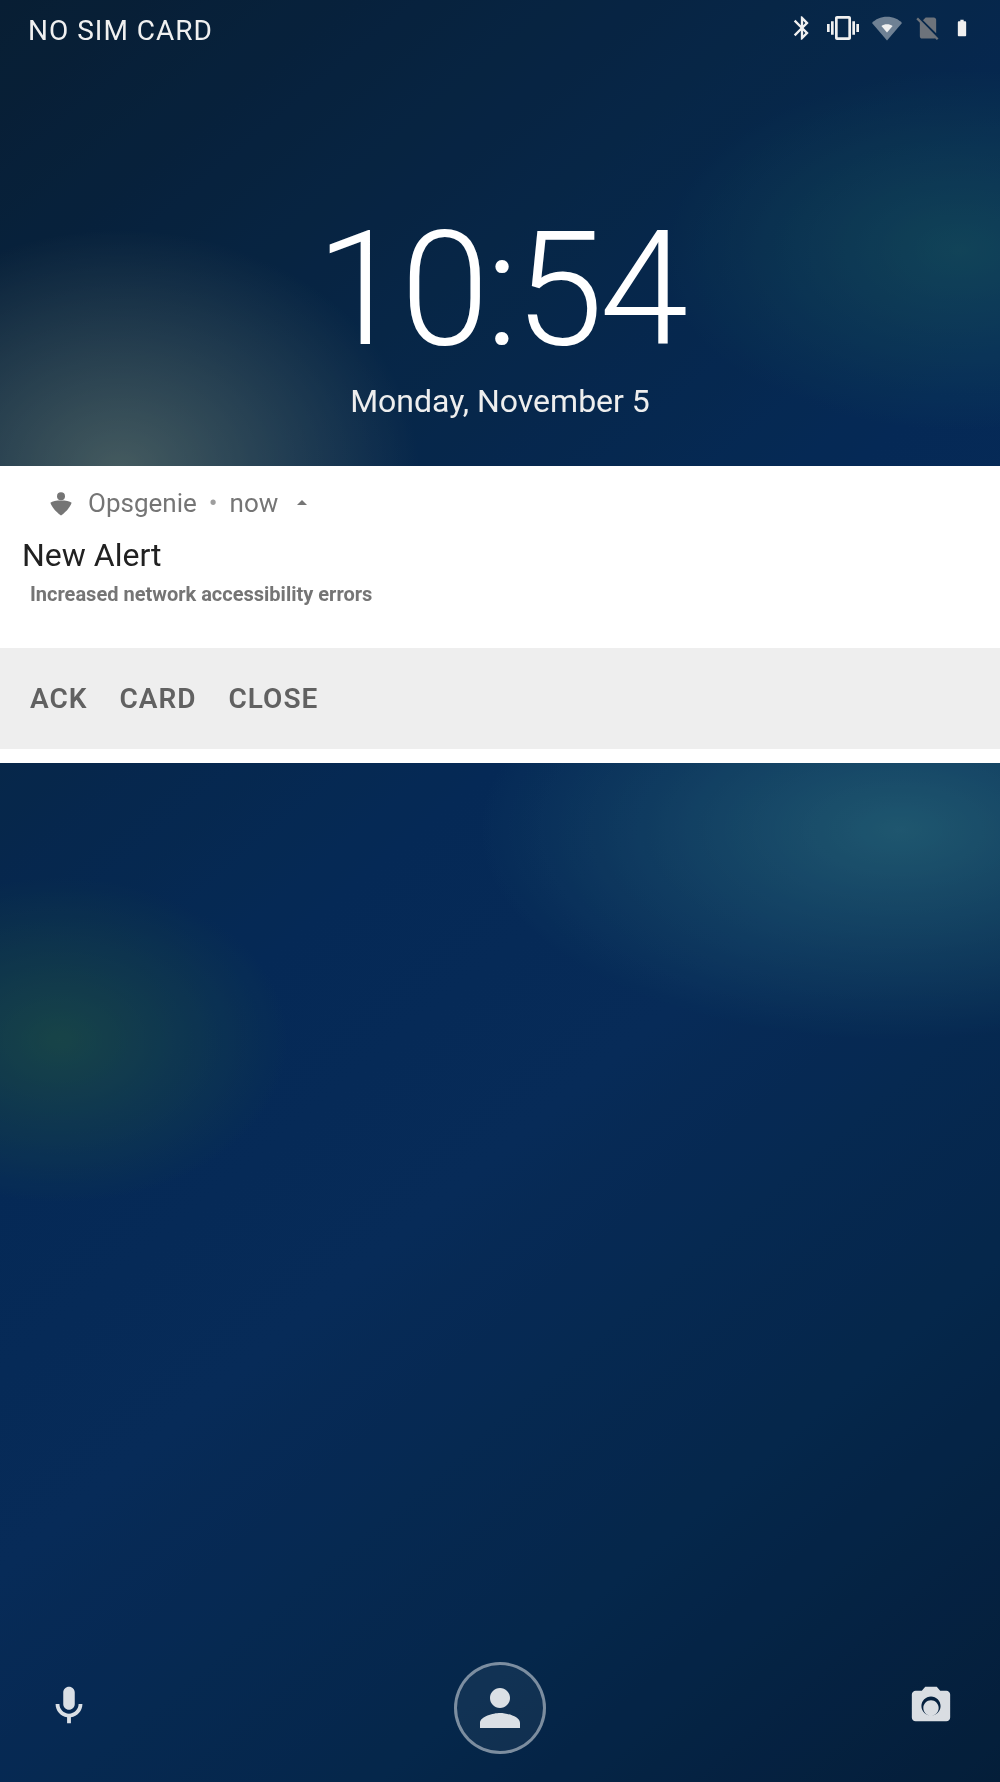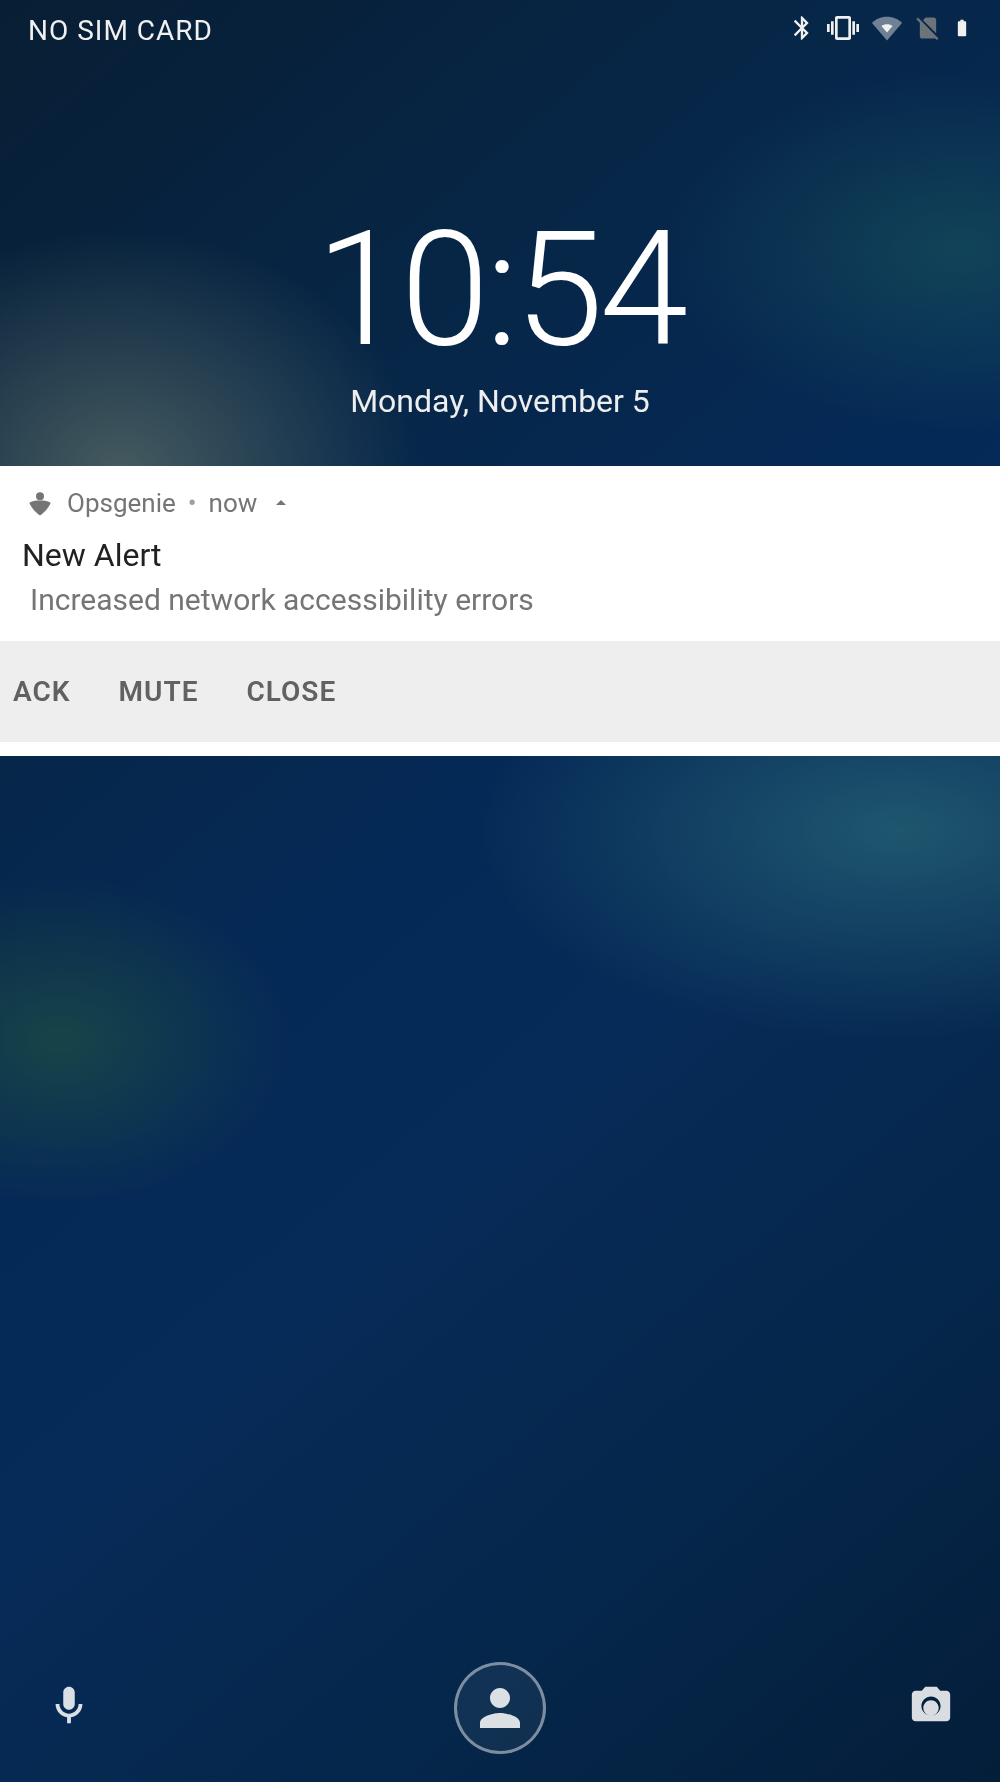--- a/index.html
+++ b/index.html
@@ -77,48 +77,49 @@
       position: absolute;
       top: 466px;
       left: 0; right: 0;
       background: #fff;
       z-index: 8;
     }
     .notif-header {
       display: flex;
       align-items: center;
       gap: 12px;
-      padding: 22px 25px 18px;
+      padding: 22px 46px 18px;
       color: #757575;
       font-size: 26px;
     }
     .notif-app-icon {
       width: 30px; height: 30px;
       fill: #757575;
     }
     .notif-dot { color: #9e9e9e; }
     .notif-caret {
       width: 24px; height: 24px;
       fill: #757575;
     }
     .notif-title {
       padding: 0 22px 2px;
       font-size: 32px;
       color: #212121;
     }
     .notif-body {
-      padding: 6px 30px 24px;
-      font-size: 30px;
+      padding: 6px 30px 42px;
+      font-size: 20px;
       color: #757575;
+      font-weight: bold;
     }
     .notif-actions {
       background: #eeeeee;
       display: flex;
-      gap: 48px;
-      padding: 34px 13px;
+      gap: 32px;
+      padding: 34px 30px;
     }
     .notif-action {
       color: #616161;
       font-size: 28px;
       font-weight: 600;
       letter-spacing: 1px;
       cursor: pointer;
       background: none;
       border: none;
       font-family: inherit;
@@ -211,21 +212,21 @@
     <span>now</span>
     <svg class="notif-caret" viewBox="0 0 24 24">
         <path d="M7 14l5-5 5 5z"></path>
       </svg>
   </div>
   <div class="notif-title">New Alert</div>
   <div class="notif-body">Increased network accessibility errors</div>
 
   <div class="notif-actions">
     <button class="notif-action">ACK</button>
-    <button class="notif-action">MUTE</button>
+    <button class="notif-action">CARD</button>
     <button class="notif-action">CLOSE</button>
   </div>
   <div class="notif-bottom-gap"></div>
 </div>
 
 <div class="bottom-bar">
   <span>
     <svg class="bottom-icon" viewBox="0 0 24 24">
         <path d="M12 14c1.66 0 3-1.34 3-3V5c0-1.66-1.34-3-3-3S9 3.34 9 5v6c0 1.66 1.34 3 3 3zm5-3c0 2.76-2.24 5-5 5s-5-2.24-5-5H5c0 3.53 2.61 6.43 6 6.92V21h2v-3.08c3.39-.49 6-3.39 6-6.92h-2z"></path>
       </svg>

